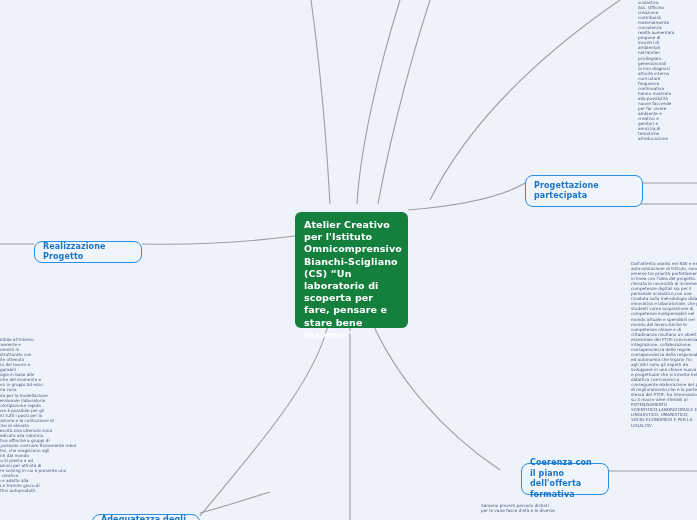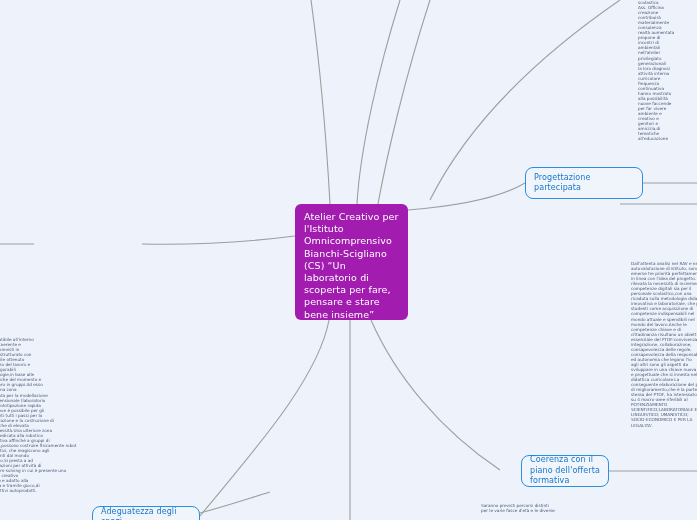--- a/index.html
+++ b/index.html
@@ -21,30 +21,31 @@
     position: absolute;
     left: 0; top: 0;
     width: 697px;
     height: 520px;
     pointer-events: none;
   }
   .node {
     position: absolute;
     box-sizing: border-box;
     border-radius: 7px;
-    font-weight: normal;
+    font-weight: bold;
     letter-spacing: .1px;
+    margin-top: 8px;
   }
   
   #root-node {
     left: 295px;
     top: 204px;
     width: 113px;
     height: 116px;
-    background: #a21caf;
+    background: #15803d;
     color: #ffffff;
     font-size: 9.5px;
     line-height: 12.2px;
     padding: 7px 8px 6px 9px;
     border-radius: 6px;
   }
   
   .branch {
     background: #f0f4fb;
     border: 1.4px solid #2a8fe0;
@@ -262,18 +263,19 @@
 SOCIO-ECONOMICO E PER LA
 LEGALITA'.</div>
 
   <div class="parablock" id="para-bottom-right">Saranno previsti percorsi distinti
 per le varie fasce d'età e le diverse</div>
 
   <div class="node" id="root-node">Atelier Creativo per l'Istituto Omnicomprensivo Bianchi-Scigliano (CS) “Un laboratorio di scoperta per fare, pensare e stare bene insieme”</div>
 
   <div class="node branch" id="branch-progettazione">Progettazione partecipata</div>
 
+  <div class="node branch" id="branch-realizzazione">Realizzazione Progetto</div>
 
   <div class="node branch" id="branch-coerenza">Coerenza con il piano dell'offerta formativa</div>
 
   <div class="node branch" id="branch-adeguatezza">Adeguatezza degli spazi</div>
 
 </div>
 
 </body></html>

